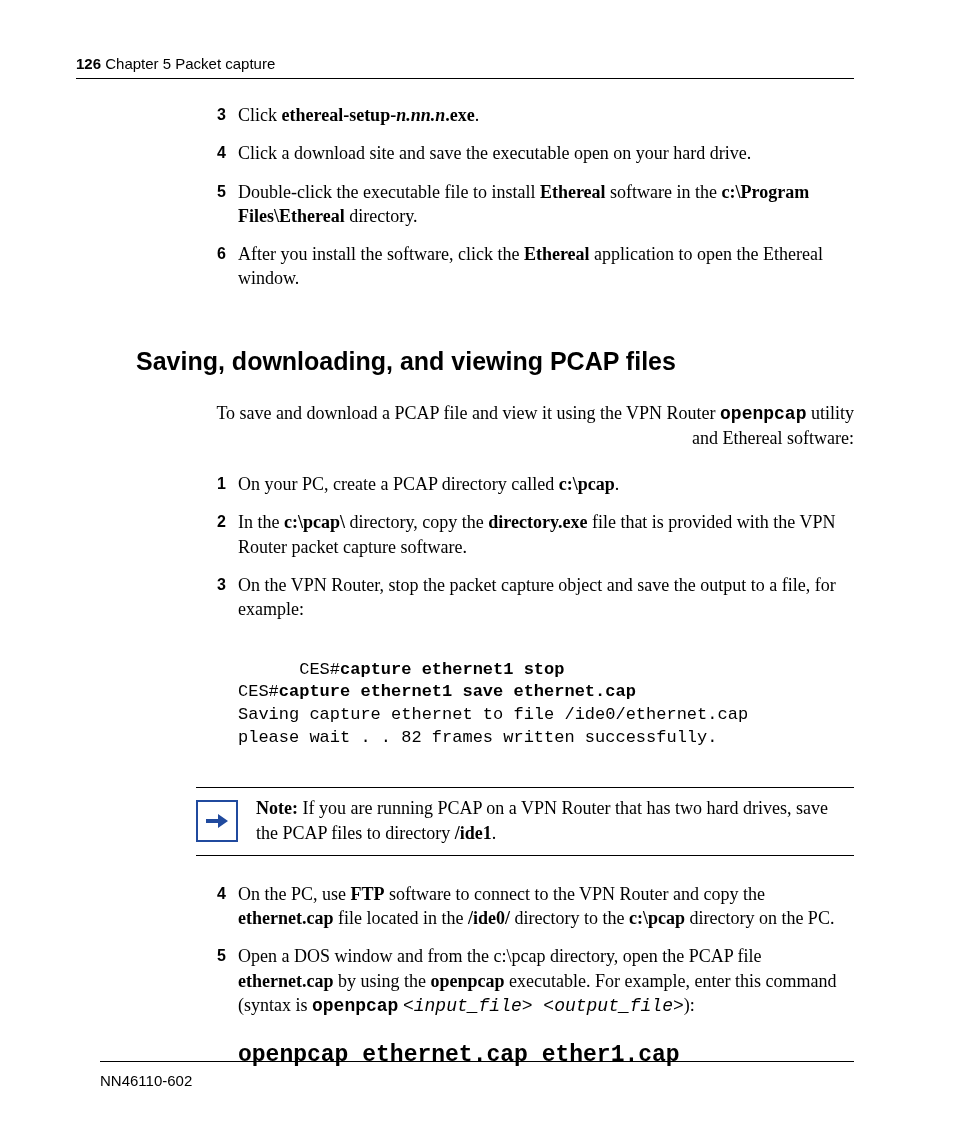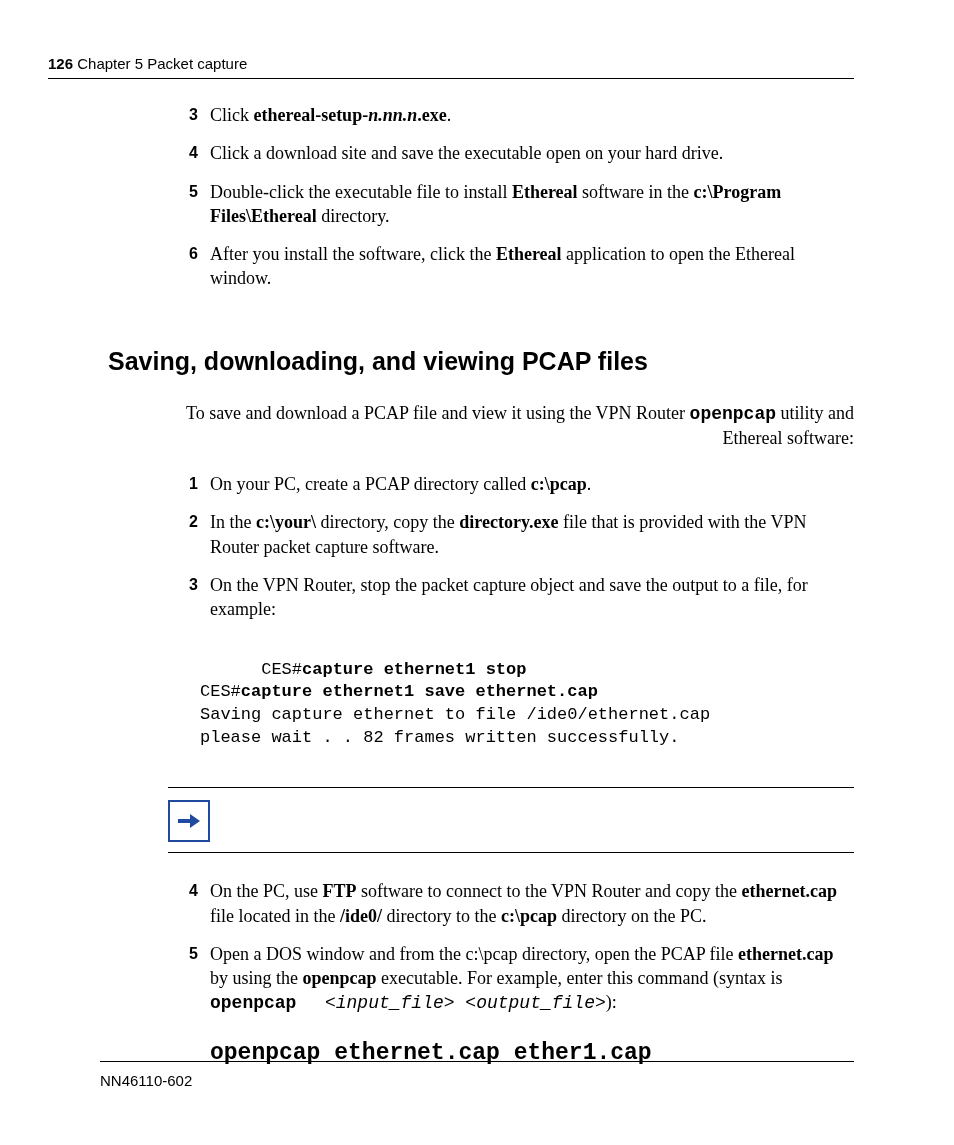--- a/index.html
+++ b/index.html
@@ -7,21 +7,21 @@
     padding: 0;
     background: #fff;
     font-family: "Times New Roman", Times, serif;
     color: #000;
   }
   .page {
     width: 954px;
     height: 1145px;
     position: relative;
     box-sizing: border-box;
-    padding: 55px 100px 60px 48px;
+    padding: 55px 100px 60px 76px;
   }
   .header {
     font-family: Arial, Helvetica, sans-serif;
     font-size: 15px;
     border-bottom: 1.5px solid #000;
     padding-bottom: 6px;
     margin-bottom: 24px;
   }
   .header .pagenum { font-weight: bold; }
   .content { padding-left: 120px; font-size: 18px; line-height: 1.35; }
@@ -38,21 +38,21 @@
   }
   .ol-body { flex: 1; }
   h2.section {
     font-family: Arial, Helvetica, sans-serif;
     font-size: 25px;
     font-weight: bold;
     margin: 54px 0 22px -60px;
   }
   .intro { margin-bottom: 22px; text-align: right; }
   .mono { font-family: "Courier New", Courier, monospace; font-weight: bold; }
-  .mono-italic { font-family: "Courier New", Courier, monospace; font-style: italic; margin-left: 24px; }
+  .mono-italic { font-family: "Courier New", Courier, monospace; font-style: italic; }
   .code-block {
     font-family: "Courier New", Courier, monospace;
     font-size: 17px;
     margin: 14px 0 14px 0;
     white-space: pre;
     line-height: 1.35;
   }
   .note-box {
     border-top: 1.5px solid #000;
     border-bottom: 1.5px solid #000;
@@ -118,41 +118,42 @@
 
     <div class="intro">To save and download a PCAP file and view it using the VPN Router <span class="mono">openpcap</span> utility and Ethereal software:</div>
 
     <div id="steps-a">
         <div class="ol-item">
           <div class="ol-num">1</div>
           <div class="ol-body">On your PC, create a PCAP directory called <b>c:\pcap</b>.</div>
         </div>
         <div class="ol-item">
           <div class="ol-num">2</div>
-          <div class="ol-body">In the <b>c:\your\</b> directory, copy the <b>directory.exe</b> file that is provided with the VPN Router packet capture software.</div>
+          <div class="ol-body">In the <b>c:\pcap\</b> directory, copy the <b>directory.exe</b> file that is provided with the VPN Router packet capture software.</div>
         </div>
         <div class="ol-item">
           <div class="ol-num">3</div>
           <div class="ol-body">On the VPN Router, stop the packet capture object and save the output to a file, for example:</div>
         </div>
       </div>
 
-    <div class="code-block" style="margin-left:32px;">
+    <div class="code-block" style="margin-left:42px;">
       <span><span>CES#</span><b>capture ethernet1 stop</b>
 <span>CES#</span><b>capture ethernet1 save ethernet.cap</b>
 Saving capture ethernet to file /ide0/ethernet.cap
 please wait . . 82 frames written successfully.</span>
     </div>
 
     <div class="note-box">
       <div class="note-icon">
         <svg viewBox="0 0 26 20">
             <path d="M2 8 L14 8 L14 3 L24 10 L14 17 L14 12 L2 12 Z" fill="#204a9e"></path>
           </svg>
       </div>
+      <div class="note-text"><b>Note:</b> If you are running PCAP on a VPN Router that has two hard drives, save the PCAP files to directory <b>/ide1</b>.</div>
     </div>
 
     <div id="steps-b">
         <div class="ol-item">
           <div class="ol-num">4</div>
           <div class="ol-body">On the PC, use <b>FTP</b> software to connect to the VPN Router and copy the <b>ethernet.cap</b> file located in the <b>/ide0/</b> directory to the <b>c:\pcap</b> directory on the PC.</div>
         </div>
         <div class="ol-item">
           <div class="ol-num">5</div>
           <div class="ol-body">Open a DOS window and from the c:\pcap directory, open the PCAP file <b>ethernet.cap</b> by using the <b>openpcap</b> executable. For example, enter this command (syntax is <span class="mono">openpcap</span> <span class="mono-italic">&lt;input_file&gt; &lt;output_file&gt;</span>):</div>

